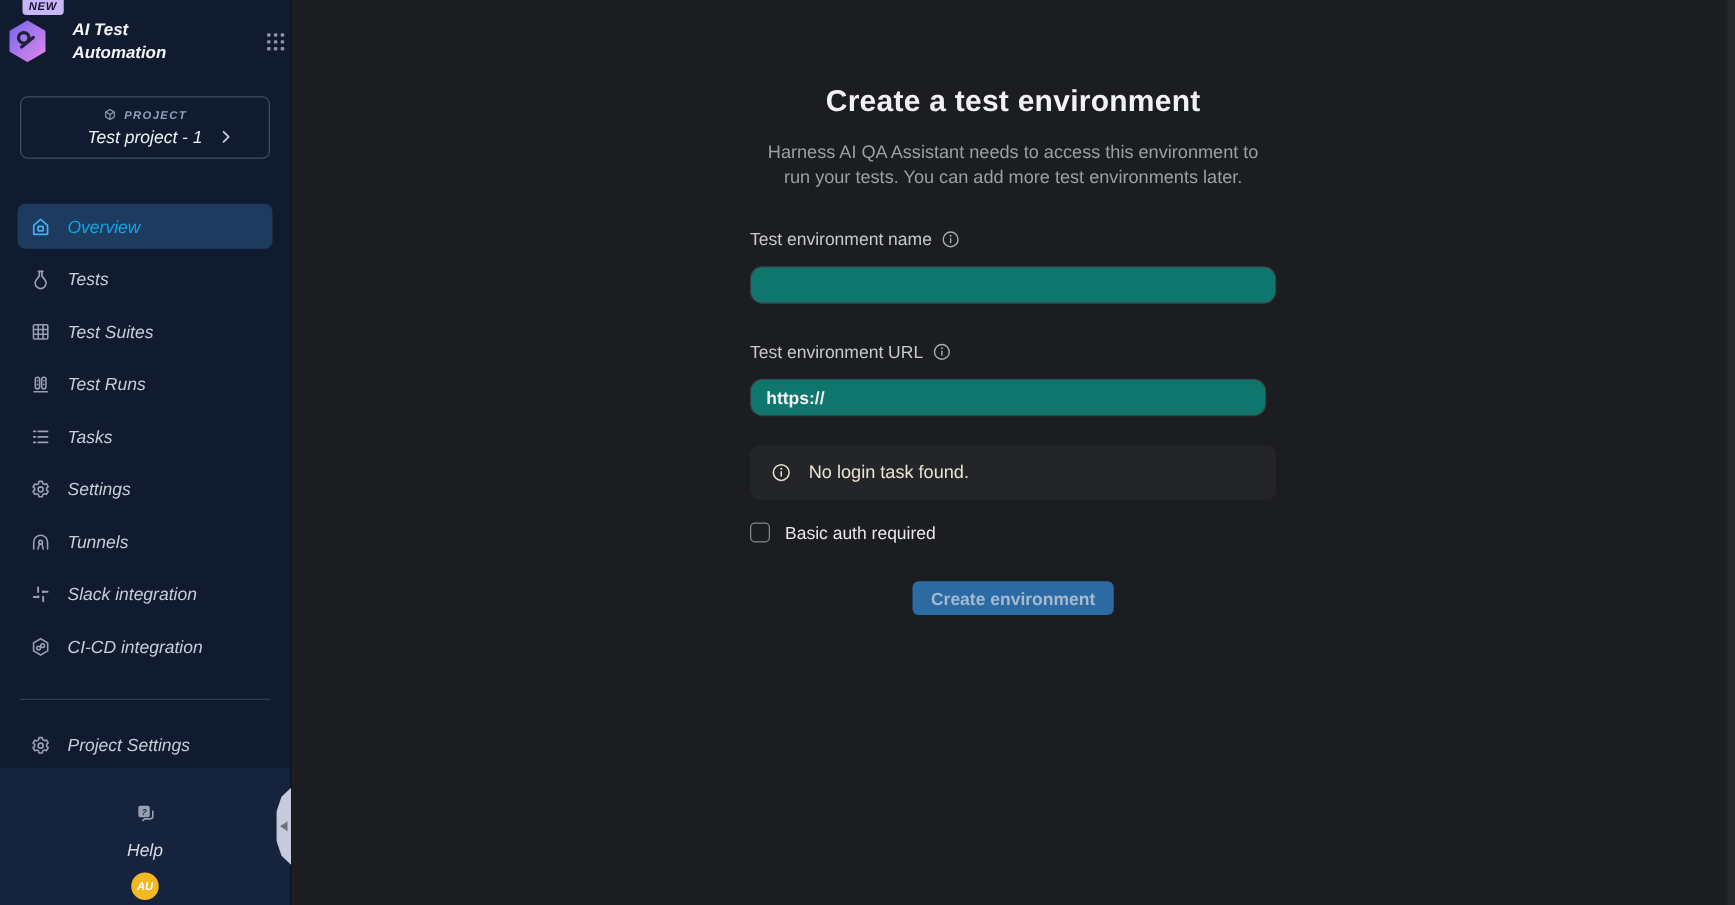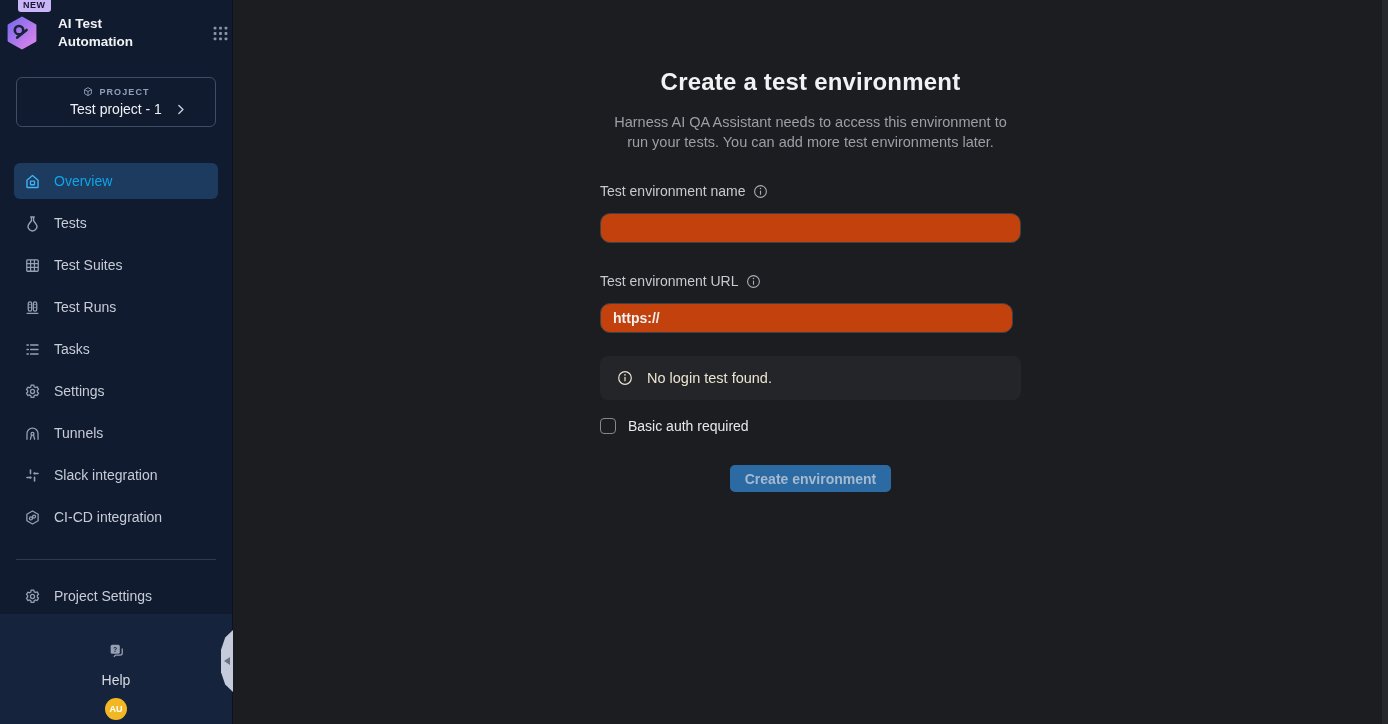--- a/index.html
+++ b/index.html
@@ -11,20 +11,21 @@
     overflow:hidden;
     color:#e8e9ea;
   }
   
   .sidebar {
     position:relative;
     width:233px; min-width:233px; height:724px;
     background:#101b30;
     display:flex; flex-direction:column;
     border-right:1px solid #0b1322;
+    font-style:italic;
   }
   .new-badge {
     position:absolute; top:-3px; left:18px;
     background:#c9b6f8; color:#191531;
     font-size:9px; font-weight:700; letter-spacing:.5px;
     padding:3px 5px 2px; border-radius:3px; z-index:5;
   }
   .logo-row { display:flex; align-items:center; gap:18px; padding:15px 4px 13px; }
   .logo-hex { width:36px; height:36px; flex:none; }
   .app-title { font-size:13.5px; font-weight:700; color:#f2f3f5; line-height:1.3; white-space:pre-line; }
@@ -80,21 +81,21 @@
     margin:16px auto 0; max-width:414px; text-align:center;
     color:#9b9fa6; font-size:14.5px; line-height:20px;
   }
   .field-label {
     display:flex; align-items:center; gap:7px;
     color:#c8cacf; font-size:14px; margin-top:30px; margin-bottom:14px;
   }
   .field-label:first-of-type { margin-top:31px; }
   .info-ico { color:#a9acb2; display:flex; cursor:pointer; }
   .text-input {
-    width:100%; height:30px; background:#c2410c;
+    width:100%; height:30px; background:#0f766e;
     border:1px solid #3f4146; border-radius:10px;
     color:#f0f1f3; font-size:14px; font-weight:700;
     padding:0 12px; outline:none; font-family:"Liberation Sans", sans-serif;
   }
   .text-input.url { width:413px; }
   .notice-box {
     margin-top:23px; height:44px; background:#242528; border-radius:8px;
     display:flex; align-items:center; gap:14px; padding:0 17px;
     color:#ebe4d2; font-size:14.5px;
   }
@@ -322,21 +323,21 @@
     <input class="text-input url" type="text" value="https://" style="">
 
     <div class="notice-box">
       <span class="info-ico">
         <svg width="16" height="16" viewBox="0 0 16 16" fill="none" stroke="currentColor" stroke-width="1.2" stroke-linecap="round">
           <circle cx="8" cy="8" r="6.3"></circle>
           <path d="M8 7.4v3.4"></path>
           <circle cx="8" cy="4.9" r="0.8" fill="currentColor" stroke="none"></circle>
         </svg>
       </span>
-      <span>No login test found.</span>
+      <span>No login task found.</span>
     </div>
 
     <div class="checkbox-row">
       <span class="checkbox"></span>
       <span>Basic auth required</span>
     </div>
 
     <button class="submit-btn">Create environment</button>
   </div>
   <div class="scroll-strip"></div>

